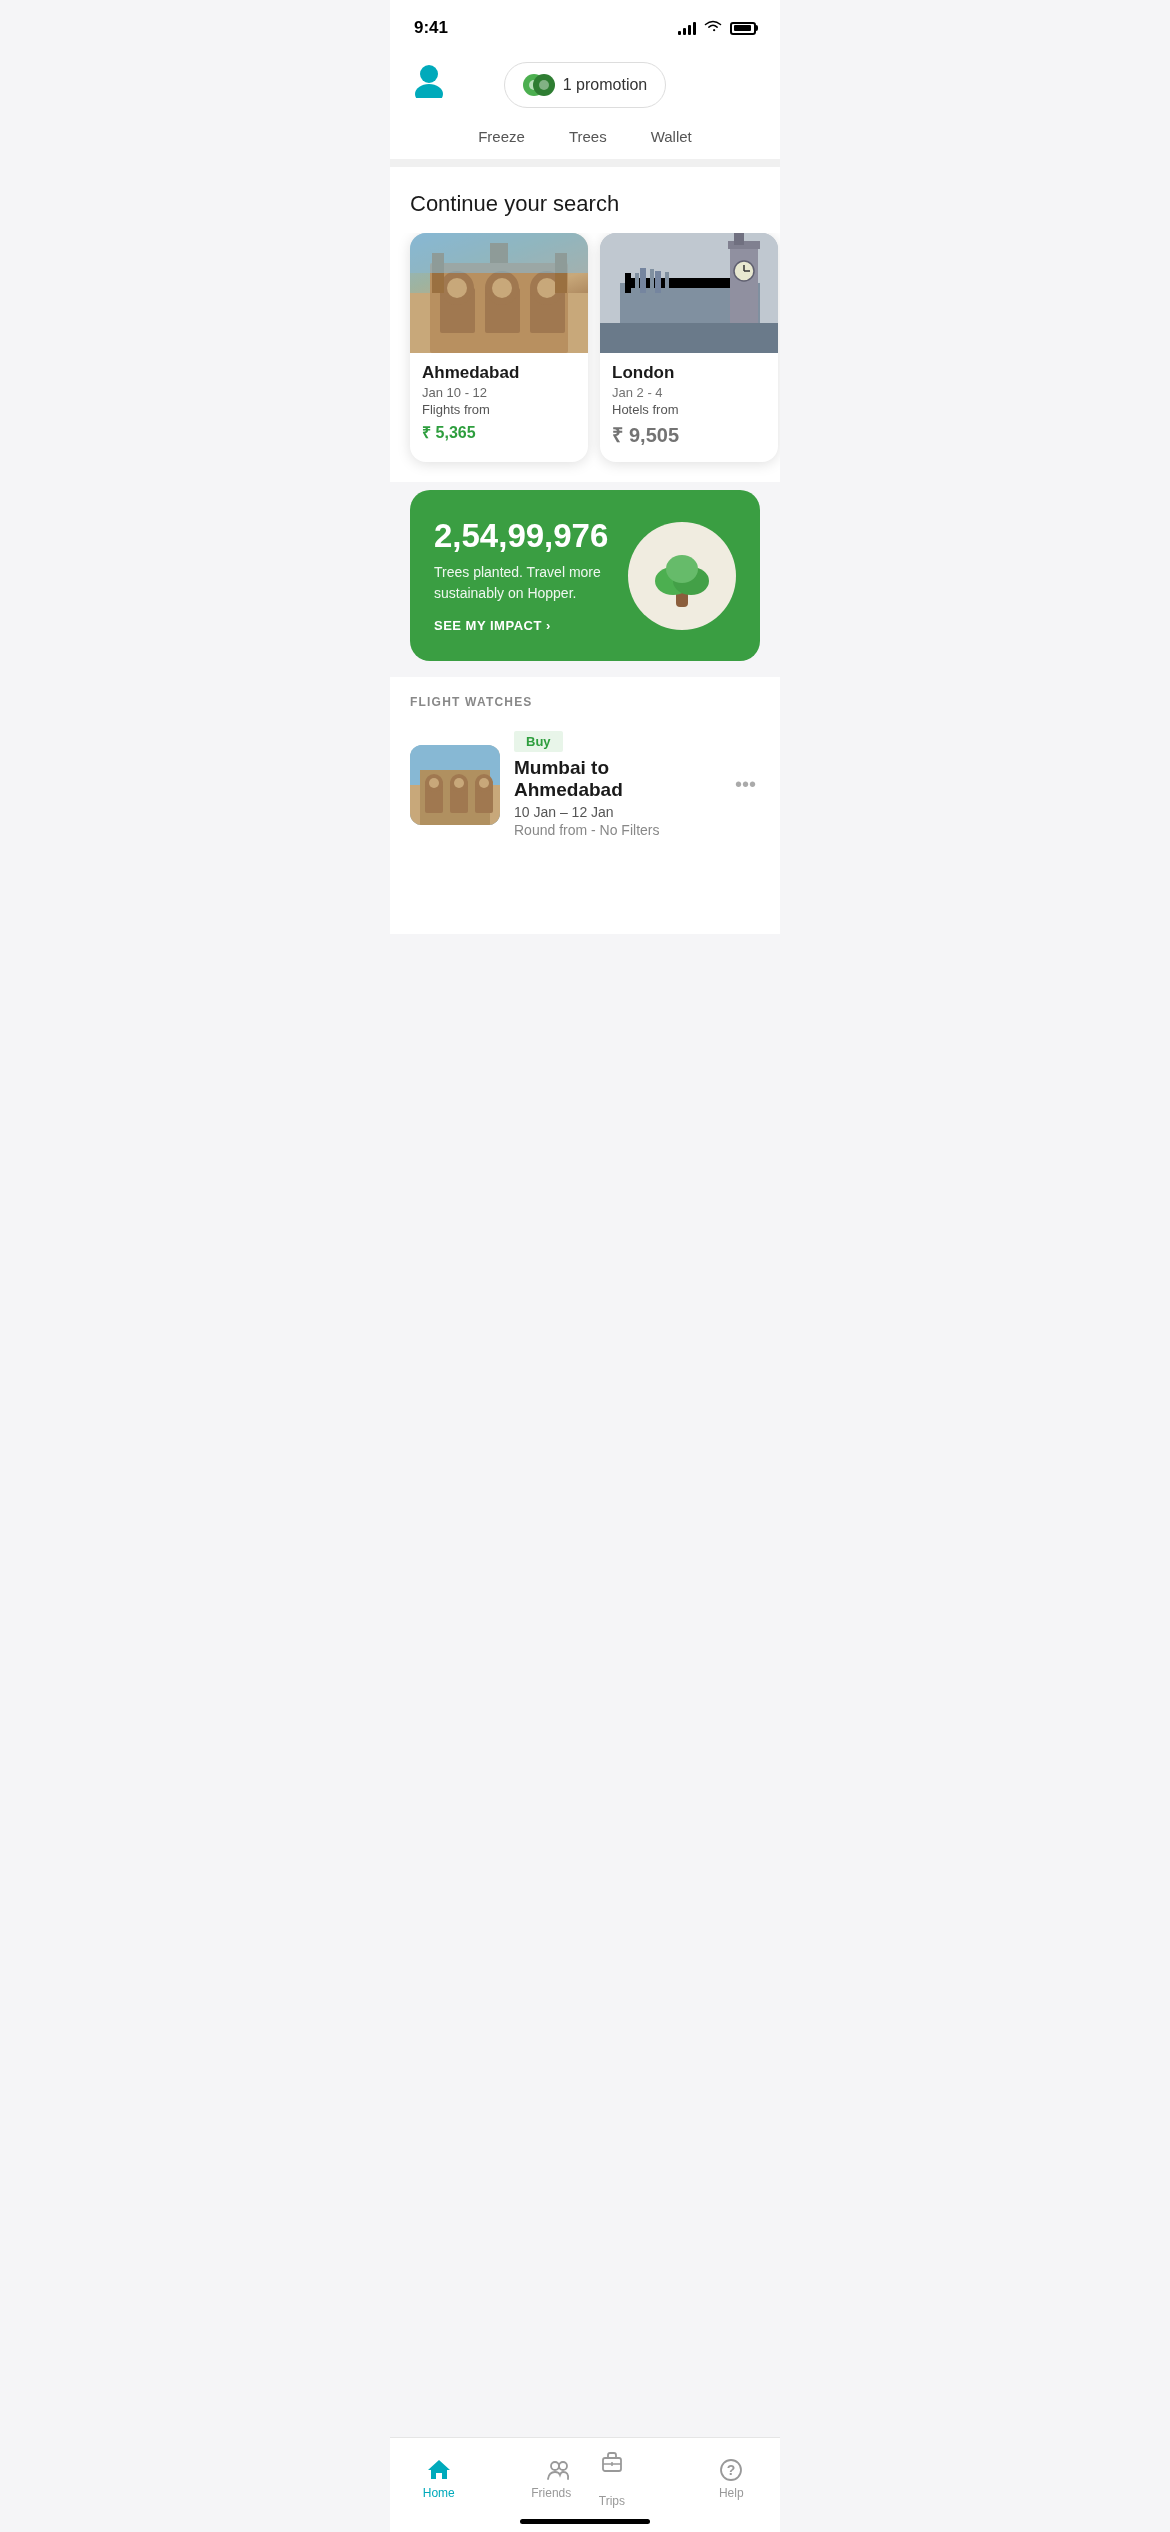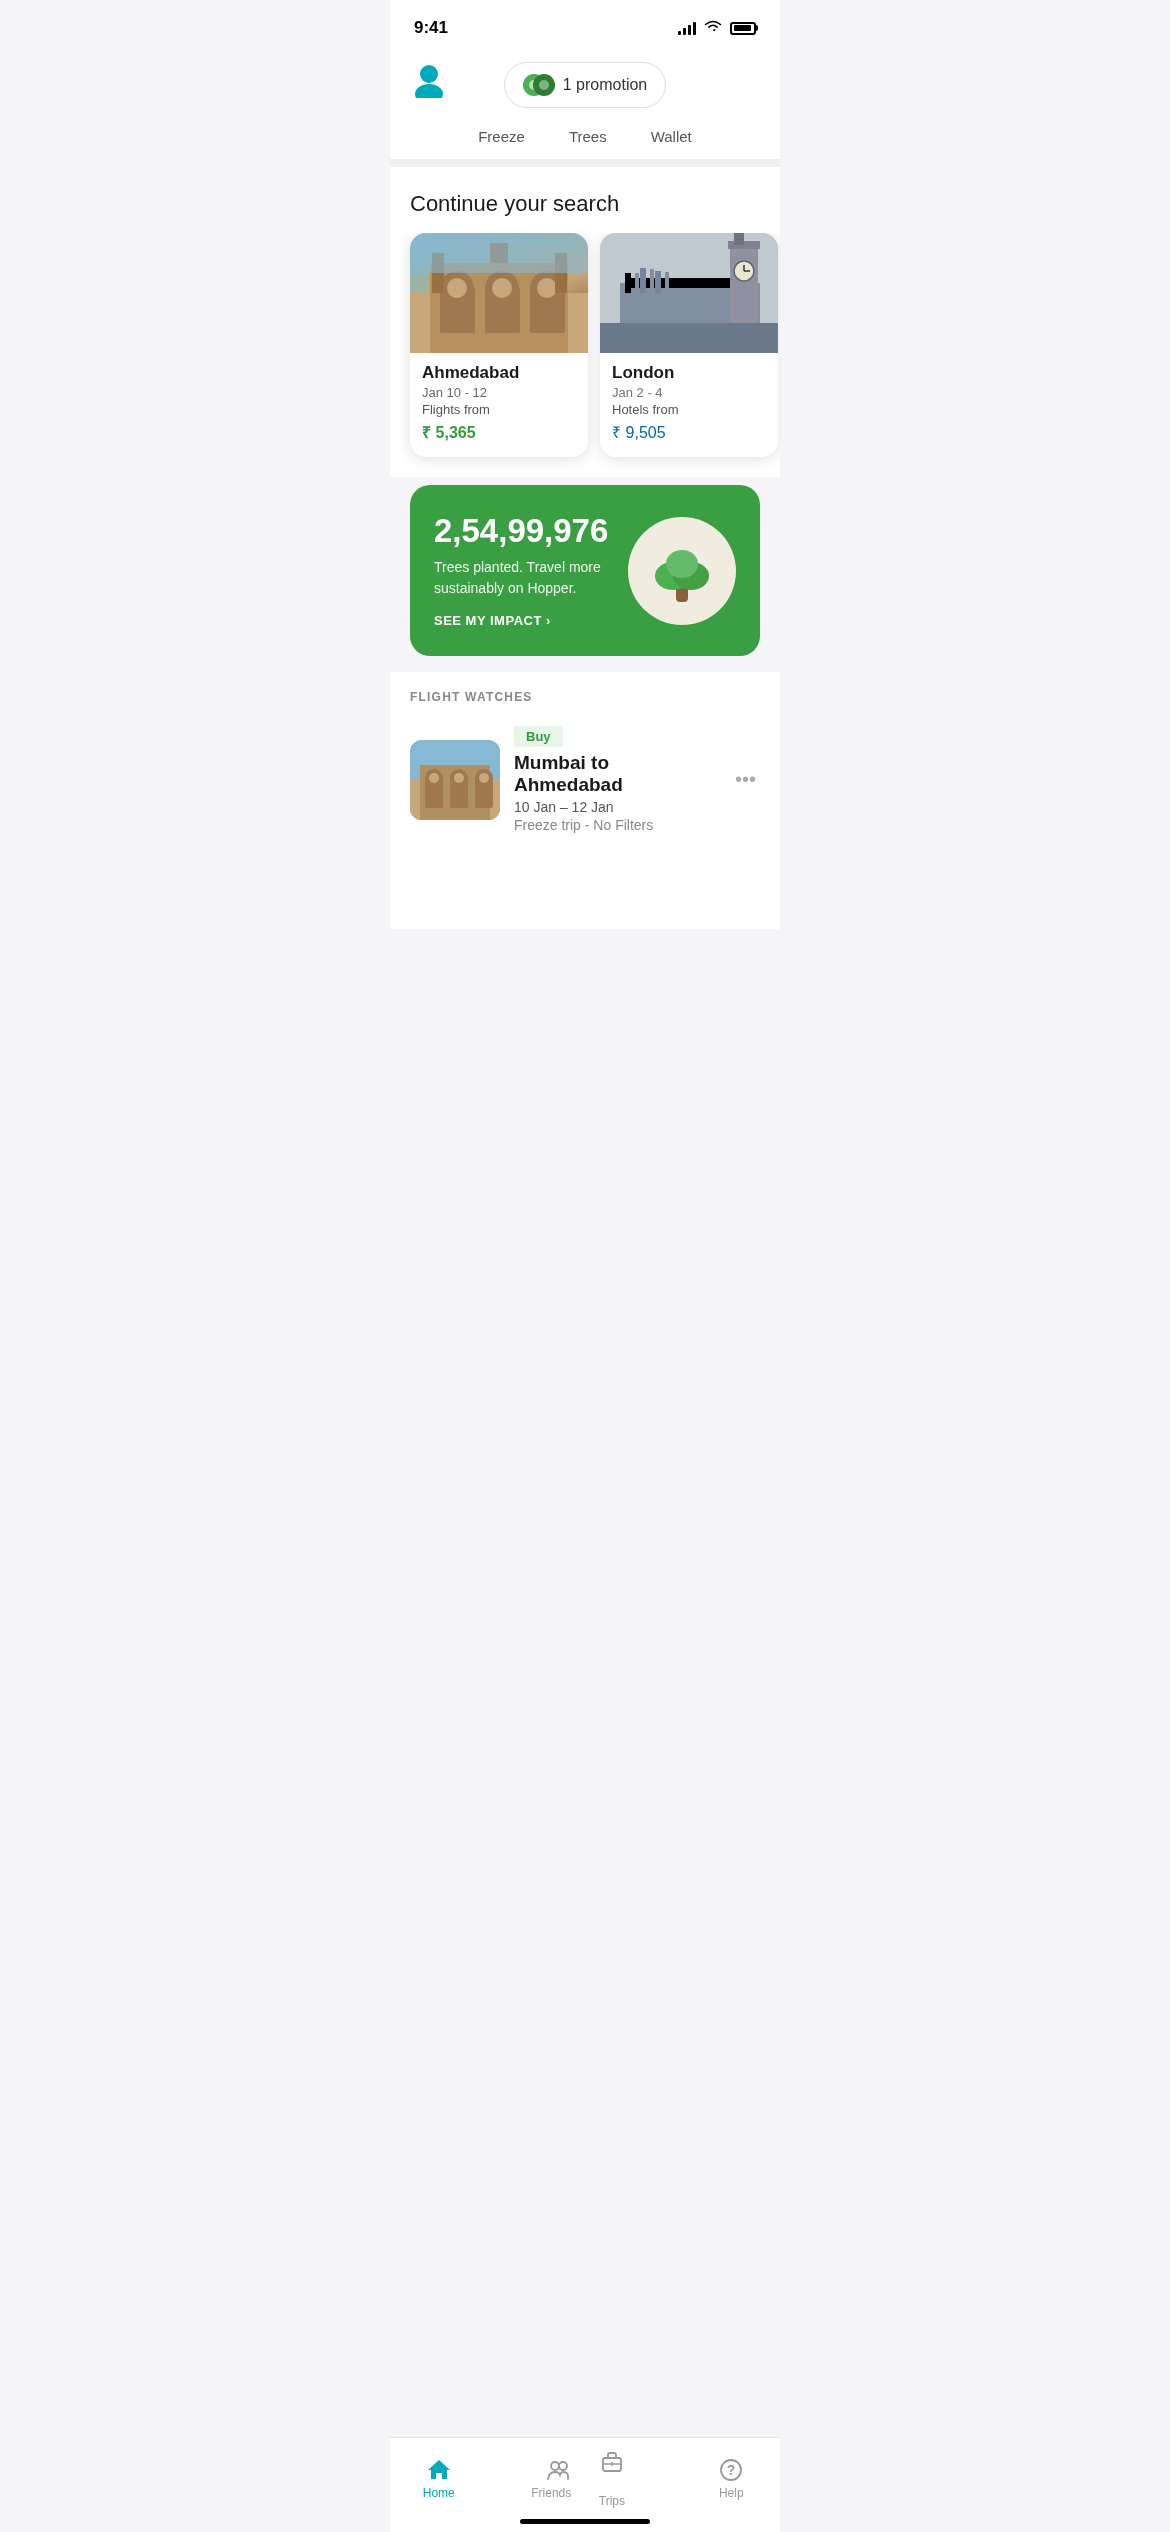--- a/index.html
+++ b/index.html
@@ -136,21 +136,21 @@
           <rect x="50" y="36" width="4" height="24" fill="#8090a0"></rect>
           <rect x="65" y="39" width="4" height="21" fill="#8090a0"></rect>
 
           <rect x="0" y="90" width="178" height="30" fill="#6a7a8a"></rect>
         </svg>
       </div>
       <div style="padding:10px 12px 14px;">
         <div style="font-size:17px; font-weight:700; color:#1a1a1a; margin-bottom:2px;">London</div>
         <div style="font-size:13px; color:#737373; margin-bottom:2px;">Jan 2 - 4</div>
         <div style="font-size:13px; color:#555; margin-bottom:4px;">Hotels from</div>
-        <div style="font-size:16px; font-weight:400; color:#0369a1;">₹ 9,505</div>
+        <div style="font-size:20px; font-weight:700; color:#737373;">₹ 9,505</div>
       </div>
     </div>
 
   </div>
 </div>
 
 <div style="background:#3a9e42; border-radius:20px; margin:8px 20px 16px; padding:28px 24px; display:flex; justify-content:space-between; align-items:center;">
   <div>
     <div style="font-size:33px; font-weight:800; color:#fff; line-height:1.1; margin-bottom:8px;">2,54,99,976</div>
     <div style="font-size:14px; color:rgba(255,255,255,0.92); margin-bottom:14px; line-height:1.5;">Trees planted. Travel more<br>sustainably on Hopper.</div>
@@ -190,21 +190,21 @@
         <rect x="65" y="38" width="18" height="30" fill="#a07850" rx="2"></rect>
         <ellipse cx="74" cy="38" rx="9" ry="9" fill="#a07850"></ellipse>
         <ellipse cx="74" cy="38" rx="5" ry="5" fill="#c8a87a"></ellipse>
       </svg>
     </div>
 
     <div style="flex:1;">
       <span style="display:inline-block; background:#e8f5e9; color:#2e9e3e; font-size:13px; font-weight:600; padding:3px 12px; border-radius:2px; margin-bottom:5px;">Buy</span>
       <div style="font-size:19px; font-weight:700; color:#1a1a1a; margin-bottom:3px;">Mumbai to Ahmedabad</div>
       <div style="font-size:14px; color:#555; margin-bottom:2px;">10 Jan – 12 Jan</div>
-      <div style="font-size:14px; color:#888;">Freeze trip - No Filters</div>
+      <div style="font-size:14px; color:#888;">Round from - No Filters</div>
     </div>
 
     <div style="color:#aaa; font-size:20px; cursor:pointer; padding:4px;">•••</div>
   </div>
 </div>
 
 <div style="height:80px; background:#fff;"></div>
 
 <div style="position:fixed; bottom:0; left:50%; transform:translateX(-50%); width:390px; background:#fff; border-top:1px solid #e5e5e5; display:flex; justify-content:space-around; align-items:center; padding:10px 0 24px; z-index:100;">
 

